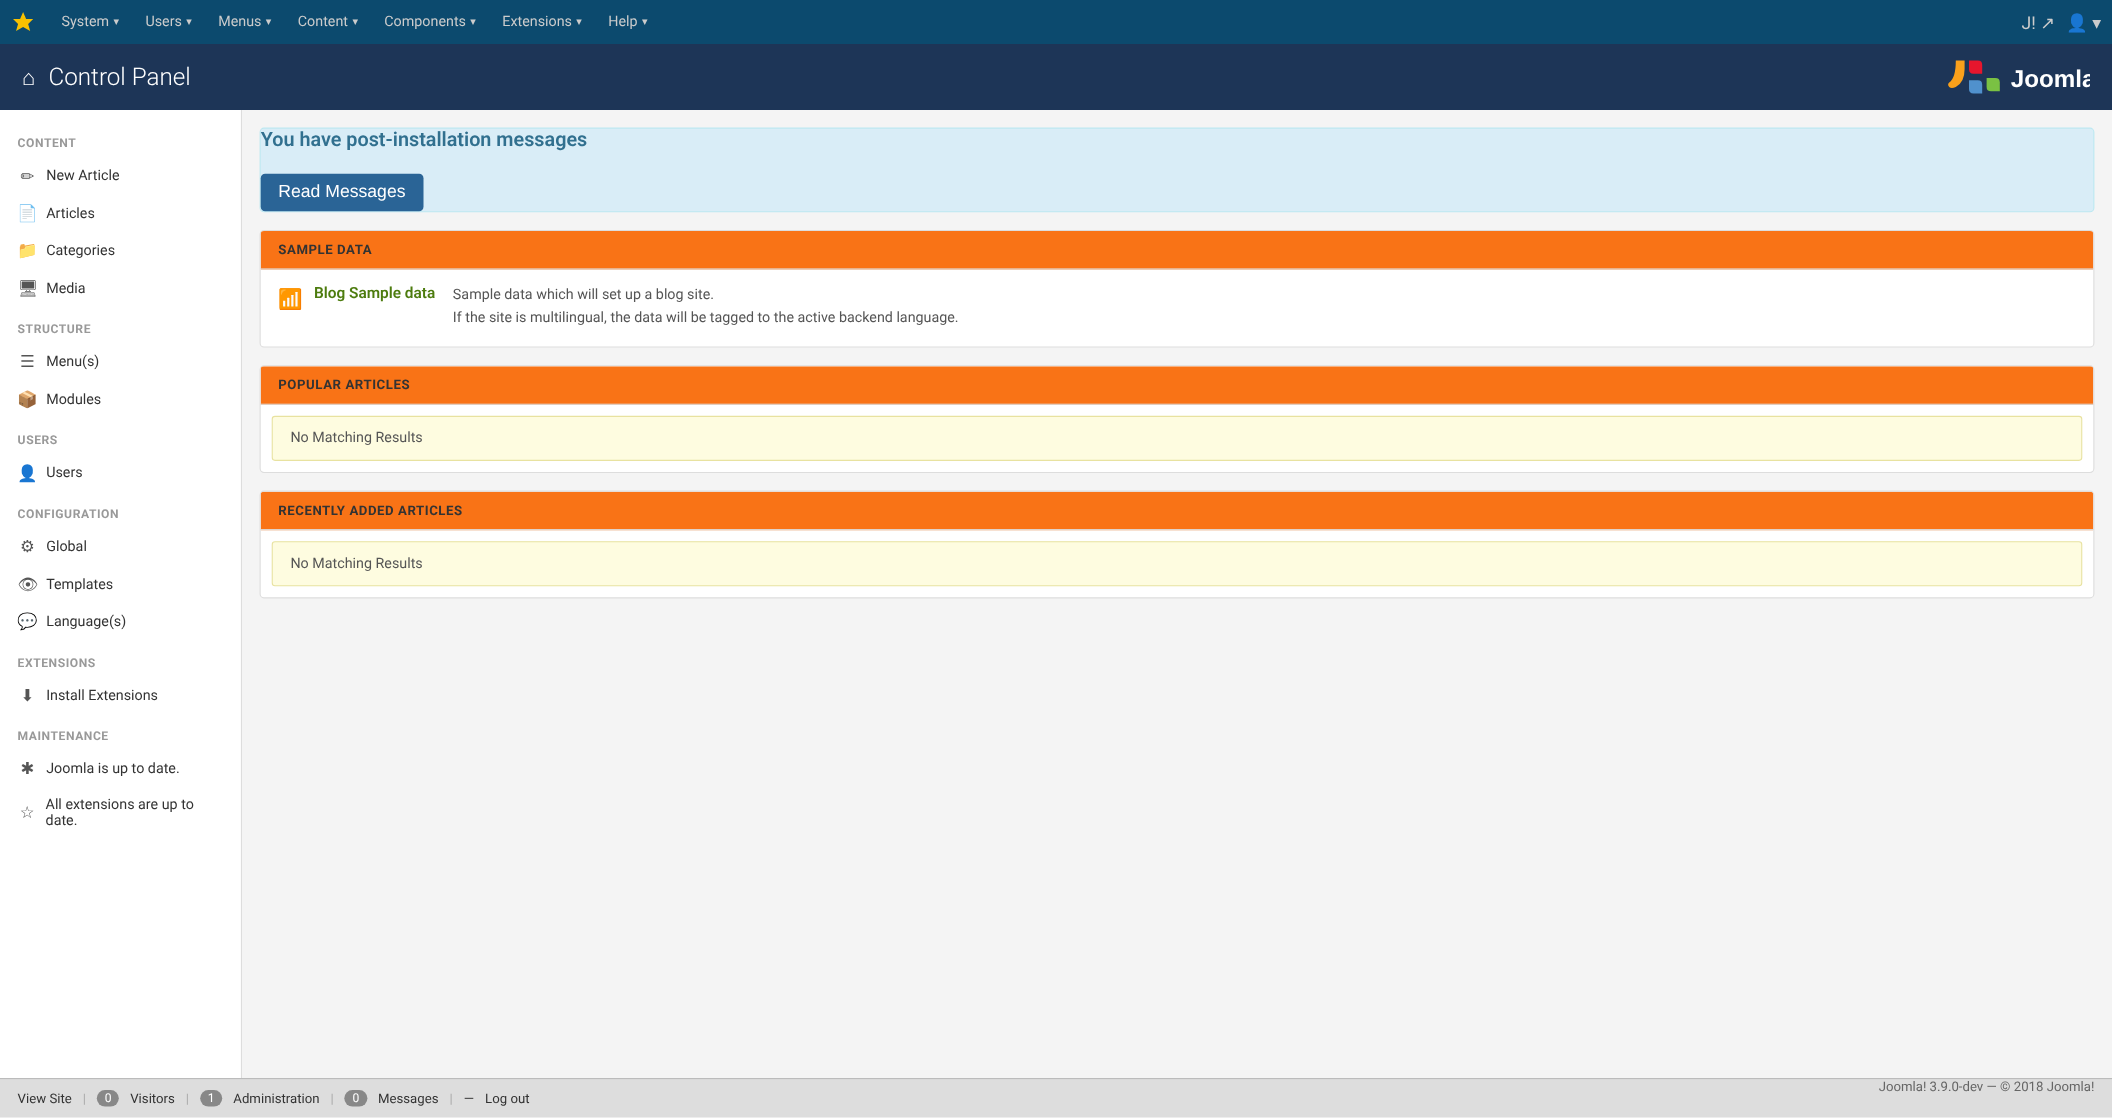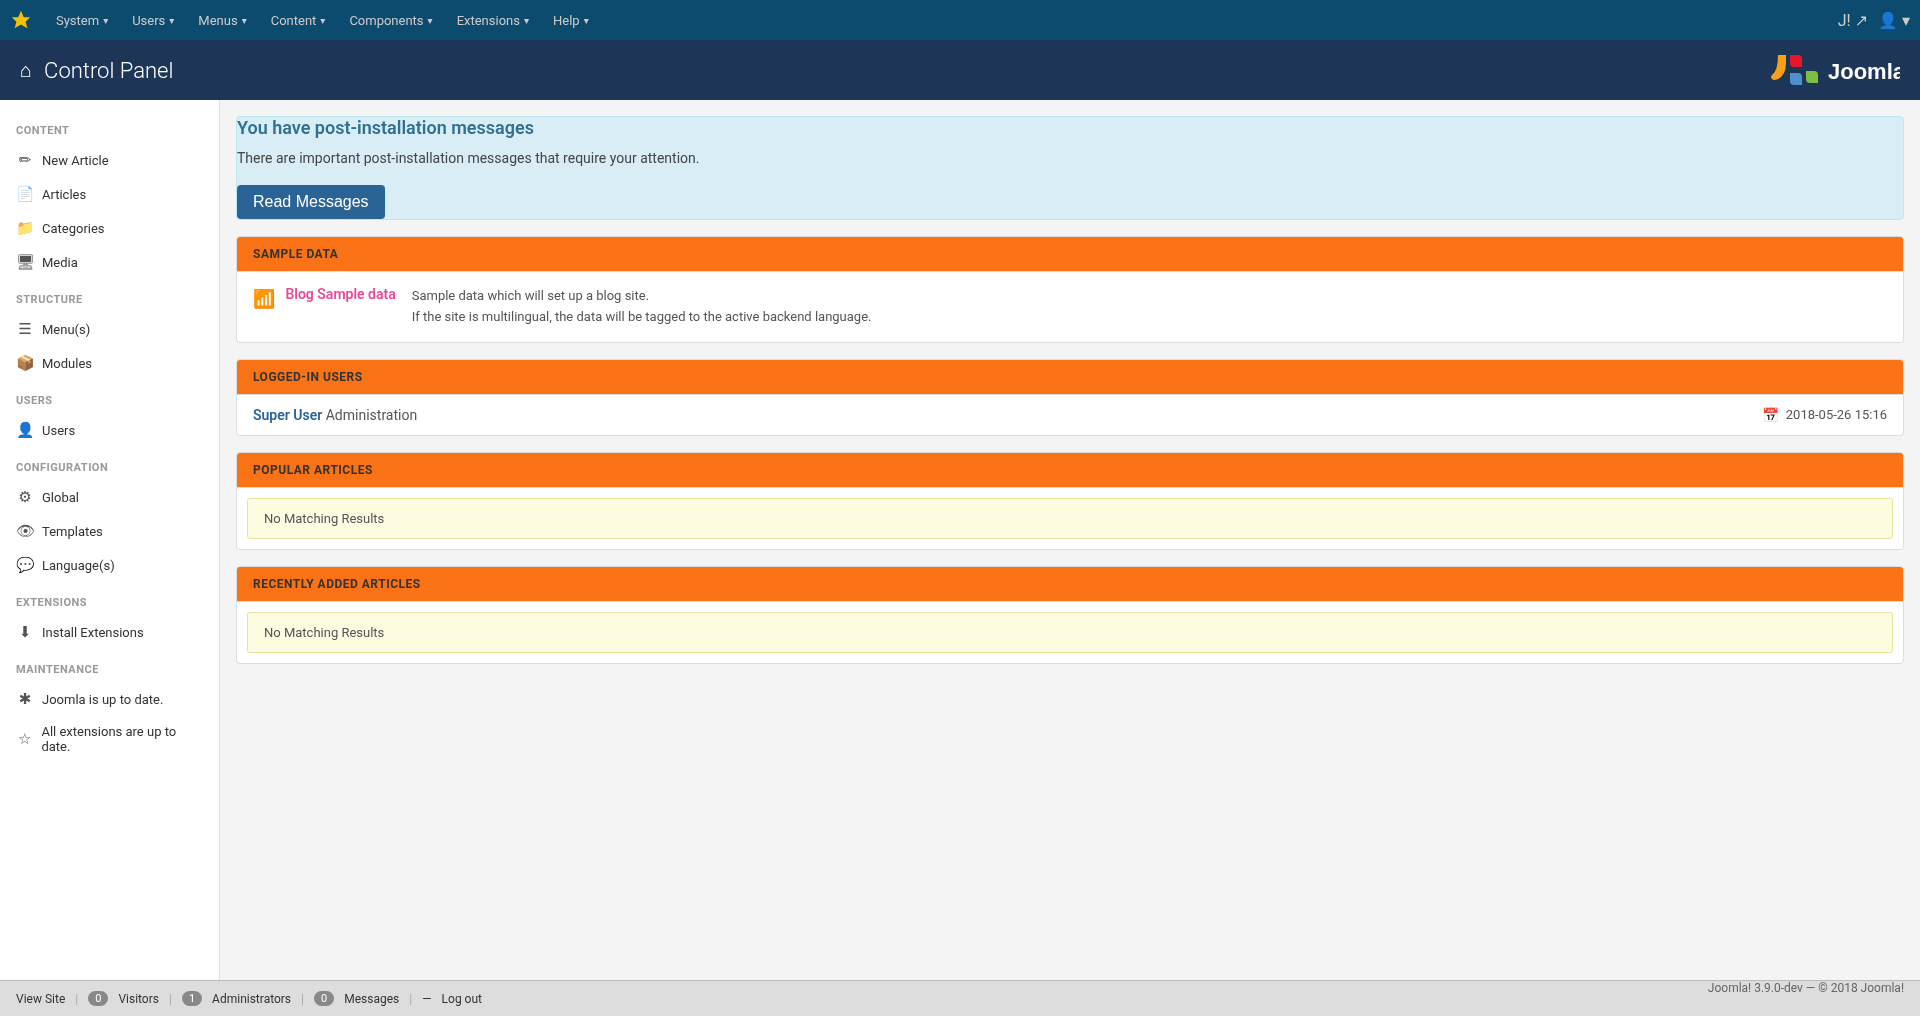--- a/index.html
+++ b/index.html
@@ -132,21 +132,21 @@
     .panel-body { padding: 0; }
 
     
     .sample-data-row {
       display: flex; align-items: flex-start;
       padding: 14px 16px;
       border-bottom: 1px solid #eee;
     }
     .sample-data-row:last-child { border-bottom: none; }
     .sample-data-icon { margin-right: 10px; color: #2a6496; font-size: 18px; margin-top: 2px; }
-    .sample-data-link { color: #ec4899; font-weight: 600; font-size: 14px; cursor: pointer; }
+    .sample-data-link { color: #4d7c0f; font-weight: 600; font-size: 14px; cursor: pointer; }
     .sample-data-desc { color: #555; font-size: 13px; margin-left: 16px; line-height: 1.6; }
 
     
     .logged-in-row {
       display: flex; align-items: center; justify-content: space-between;
       padding: 12px 16px;
       border-bottom: 1px solid #eee;
     }
     .logged-in-row:last-child { border-bottom: none; }
     .user-name { color: #2a6496; font-weight: 600; }
@@ -324,56 +324,39 @@
       <span class="s-icon">☆</span>
       <span>All extensions are up to date.</span>
     </a>
 
   </aside>
 
   <main class="content-area">
 
     <div class="notice-box">
       <h3>You have post-installation messages</h3>
-      <p>There are important post-installation messages that require your attention.</p>
       <button class="btn-read">Read Messages</button>
     </div>
 
     <div class="panel">
       <div class="panel-heading">SAMPLE DATA</div>
       <div class="panel-body">
         <div class="sample-data-row">
           <span class="sample-data-icon">📶</span>
           <div>
             <div class="sample-data-link">Blog Sample data</div>
           </div>
           <div class="sample-data-desc">
             <span>Sample data which will set up a blog site.</span><br>
             <span>If the site is multilingual, the data will be tagged to the active backend language.</span>
           </div>
         </div>
       </div>
     </div>
 
-    <div class="panel">
-      <div class="panel-heading">LOGGED-IN USERS</div>
-      <div class="panel-body">
-        <div class="logged-in-row">
-          <div>
-            <span class="user-name">Super User</span>
-            <span class="user-role"> </span>
-            <span class="user-role">Administration</span>
-          </div>
-          <div class="user-time">
-            <span class="cal-icon">📅</span>
-            <span>2018-05-26 15:16</span>
-          </div>
-        </div>
-      </div>
-    </div>
 
     <div class="panel">
       <div class="panel-heading">POPULAR ARTICLES</div>
       <div class="panel-body">
         <div class="no-results">No Matching Results</div>
       </div>
     </div>
 
     <div class="panel">
       <div class="panel-heading">RECENTLY ADDED ARTICLES</div>
@@ -386,21 +369,21 @@
 </div>
 
 <footer class="footer-bar">
   <div class="footer-left">
     <span class="footer-link">View Site</span>
     <span class="footer-sep">|</span>
     <span class="footer-badge">0</span>
     <span class="footer-link">Visitors</span>
     <span class="footer-sep">|</span>
     <span class="footer-badge">1</span>
-    <span class="footer-link">Administrators</span>
+    <span class="footer-link">Administration</span>
     <span class="footer-sep">|</span>
     <span class="footer-badge">0</span>
     <span class="footer-link">Messages</span>
     <span class="footer-sep">|</span>
     <span class="logout-icon">—</span>
     <span class="footer-link">Log out</span>
   </div>
   <div class="footer-right">Joomla! 3.9.0-dev — © 2018 Joomla!</div>
 </footer>
 

